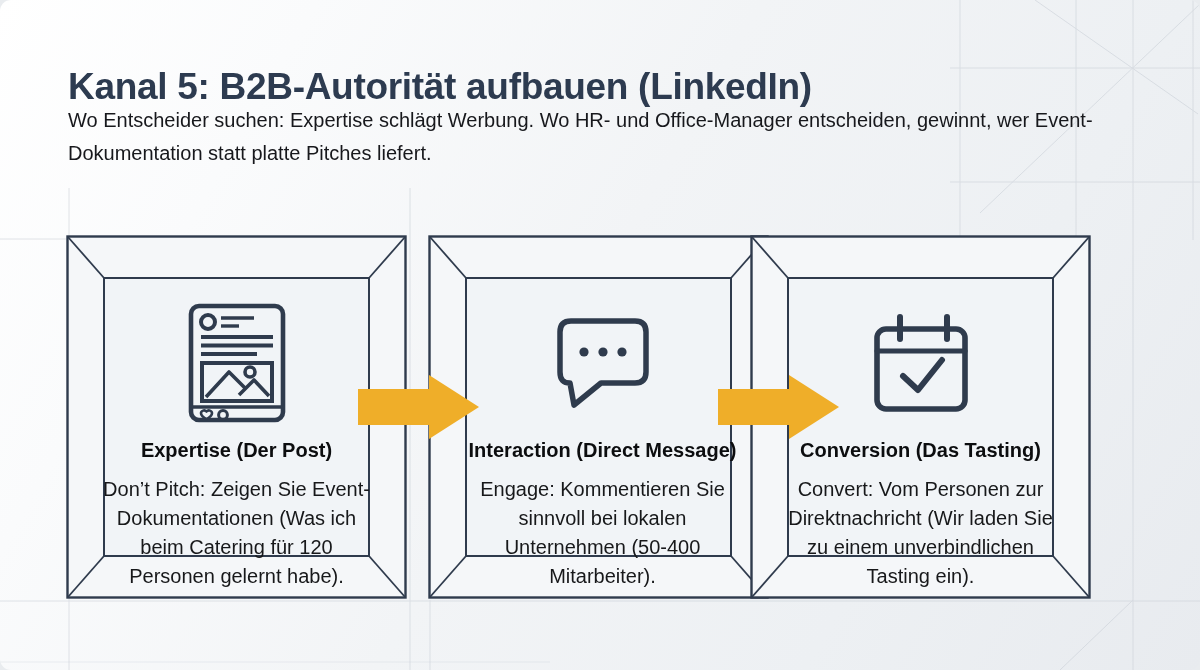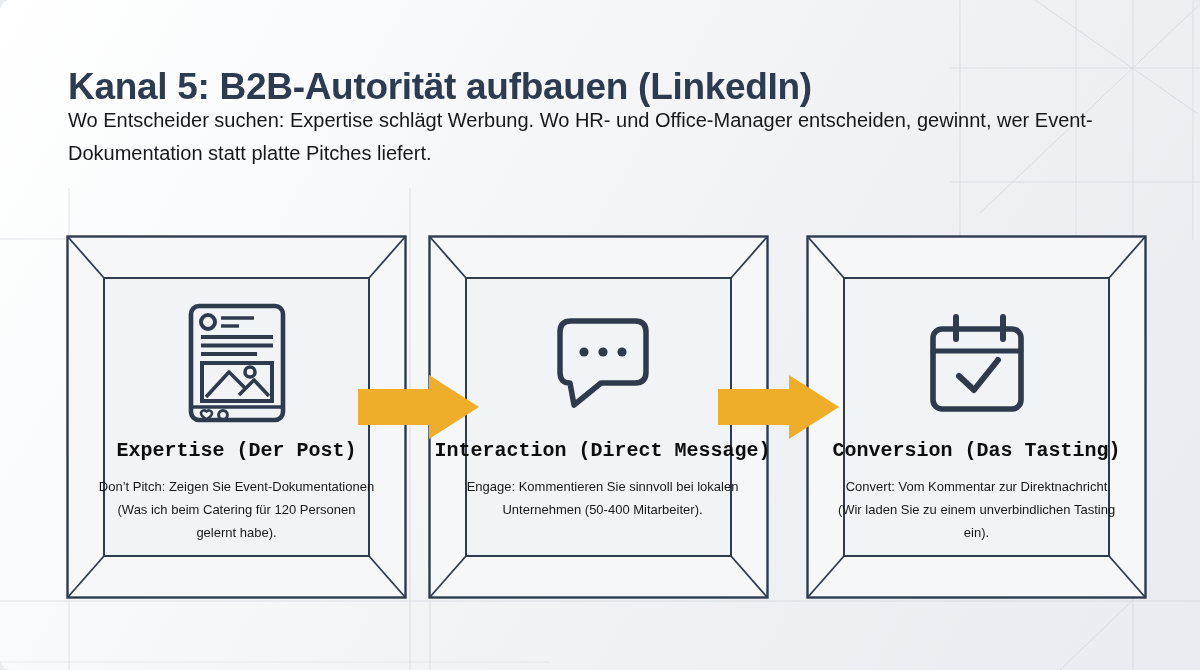--- a/index.html
+++ b/index.html
@@ -12,33 +12,33 @@
   .bg-deco{position:absolute; left:0; top:0; z-index:0;}
   .page-title{
     position:absolute; left:68px; top:66px; z-index:2;
     font-size:37px; font-weight:700; letter-spacing:-0.3px; color:#2d3b50; white-space:nowrap;
   }
   .page-subtitle{
     position:absolute; left:68px; top:104px; width:1060px; z-index:2;
     font-size:20px; line-height:33px; color:#17181c;
   }
   .card{position:absolute; top:235px; width:341px; height:364px; z-index:2;}
-  .card-1{left:66px;} .card-2{left:428px;padding-left:8px;} .card-3{left:806px;}
+  .card-1{left:66px;} .card-2{left:428px;padding-left:8px;} .card-3{left:750px;}
   .frame{position:absolute; left:0; top:0;}
   .icon-wrap{
     position:absolute; top:66px; left:0; width:100%; height:124px;
     display:flex; align-items:center; justify-content:center;
   }
   .card-title{
     position:absolute; top:204px; left:0; width:100%; text-align:center;
-    font-size:20px; font-weight:700; color:#0c0d0f; white-space:nowrap;font-family:Liberation Mono, monospace;
+    font-size:20px; font-weight:700; color:#0c0d0f; white-space:nowrap;
   }
   .card-desc{
     position:absolute; top:240px; left:50%; transform:translateX(-50%);
-    width:280px; text-align:center; font-size:13px; line-height:23px; color:#17181a;
+    width:280px; text-align:center; font-size:20px; line-height:29px; color:#17181a;
   }
   .flow-arrow{position:absolute; top:374px; width:122px; height:66px; z-index:5;}
   .arrow-a{left:358px;} .arrow-b{left:718px;}
 </style>
 </head>
 <body>
 
 <div class="canvas">
 
   <svg class="bg-deco" width="1200" height="670" viewBox="0 0 1200 670">
@@ -136,21 +136,21 @@
     <div class="icon-wrap">
       <svg width="96" height="100" viewBox="0 0 96 100" fill="none" stroke="#2f3b4d" stroke-linecap="round" stroke-linejoin="round">
         <rect x="4" y="16" width="88" height="80" rx="9" stroke-width="5.6"></rect>
         <line x1="4" y1="38" x2="92" y2="38" stroke-width="5"></line>
         <line x1="27" y1="4" x2="27" y2="26" stroke-width="6"></line>
         <line x1="74" y1="4" x2="74" y2="26" stroke-width="6"></line>
         <polyline points="30,63 45,77 69,47" stroke-width="6"></polyline>
       </svg>
     </div>
     <div class="card-title">Conversion (Das Tasting)</div>
-    <div class="card-desc">Convert: Vom Kommentar zur Direktnachricht (Wir laden Sie zu einem unverbindlichen Tasting ein).</div>
+    <div class="card-desc">Convert: Vom Personen zur Direktnachricht (Wir laden Sie zu einem unverbindlichen Tasting ein).</div>
   </div>
 
   <svg class="flow-arrow arrow-a" width="122" height="66" viewBox="0 0 122 66">
     <polygon points="0,15 71,15 71,1 121,33 71,65 71,51 0,51" fill="#efae29"></polygon>
   </svg>
   <svg class="flow-arrow arrow-b" width="122" height="66" viewBox="0 0 122 66">
     <polygon points="0,15 71,15 71,1 121,33 71,65 71,51 0,51" fill="#efae29"></polygon>
   </svg>
 
 </div>

